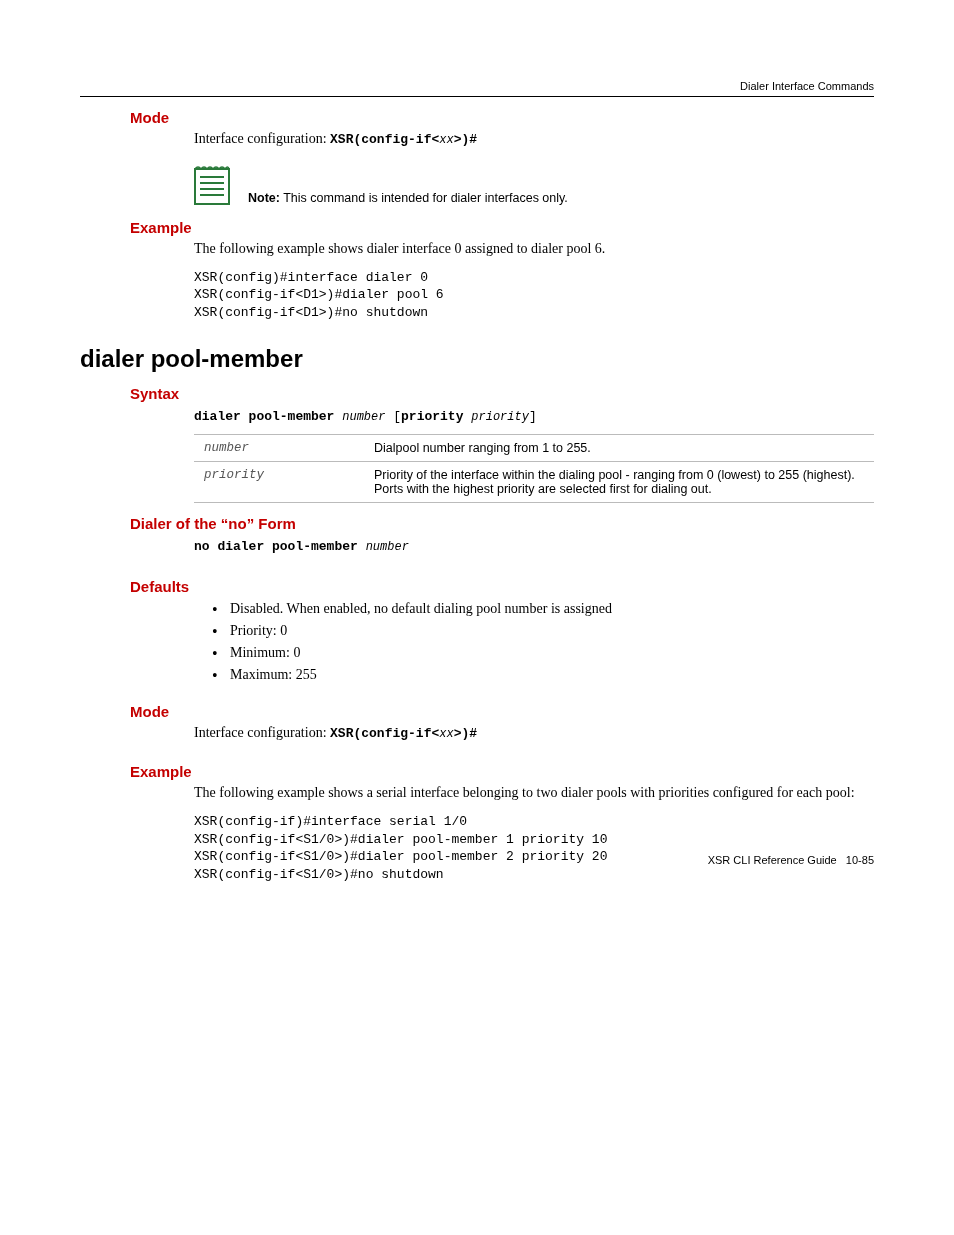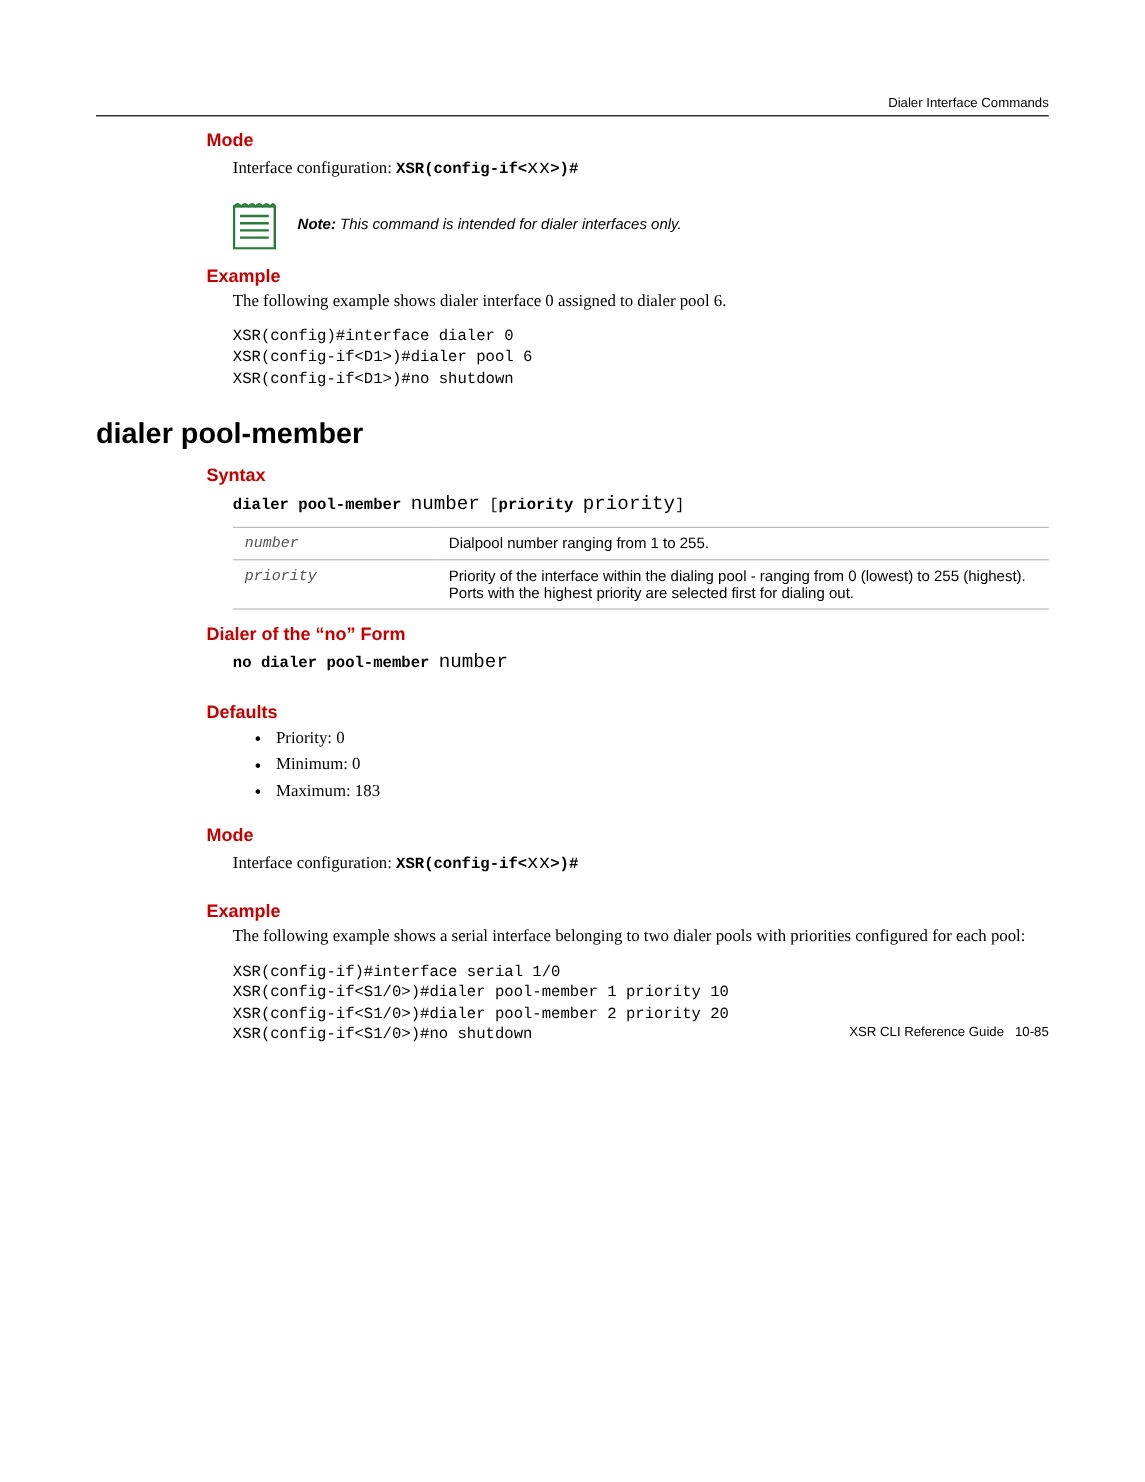--- a/index.html
+++ b/index.html
@@ -24,21 +24,21 @@
   .hr-top {
     border: none;
     border-top: 1px solid #000;
     margin: 0 0 10px 0;
   }
   .section-title {
     color: #c40000;
     font-family: Arial, Helvetica, sans-serif;
     font-size: 15px;
     font-weight: bold;
-    margin: 12px 0 4px 92px;
+    margin: 12px 0 4px 50px;
   }
   .command-title {
     font-family: Arial, Helvetica, sans-serif;
     font-size: 24px;
     font-weight: bold;
     margin: 24px 0 6px 0;
   }
   .body-text {
     font-family: "Book Antiqua", Palatino, serif;
     font-size: 14px;
@@ -50,35 +50,35 @@
     font-size: 13px;
     font-weight: bold;
     text-align: center;
   }
   .mono-normal {
     font-family: "Courier New", monospace;
     font-size: 13px;
   }
   .mono-italic {
     font-family: "Courier New", monospace;
-    font-size: 16px;
+    font-style: italic;
+    font-size: 12px;
   }
   .code-block {
     font-family: "Courier New", monospace;
     font-size: 13px;
     font-weight: normal;
     white-space: pre;
     margin: 8px 0 8px 114px;
     line-height: 1.35;
   }
   .note-row {
     display: flex;
-    align-items: center;
+    align-items: flex-end;
     margin: 14px 0 14px 114px;
-    font-style: italic;
   }
   .note-icon {
     width: 36px;
     height: 42px;
     flex: 0 0 auto;
     margin-right: 18px;
   }
   .note-text {
     font-size: 12.5px;
   }
@@ -182,23 +182,24 @@
   </tbody>
     </table>
 
   <div class="section-title">Dialer of the “no” Form</div>
   <div class="syntax-line">
     <span class="mono">no dialer pool-member </span><span class="mono-italic">number</span>
   </div>
 
   <div class="section-title" style="margin-top:24px">Defaults</div>
   <ul class="defaults">
+    <li>Disabled. When enabled, no default dialing pool number is assigned</li>
     <li>Priority: 0</li>
     <li>Minimum: 0</li>
-    <li>Maximum: 183</li>
+    <li>Maximum: 255</li>
   </ul>
 
   <div class="section-title" style="margin-top:20px">Mode</div>
   <div class="body-text">
     <span>Interface configuration: </span><span class="mono">XSR(config-if&lt;</span><span class="mono-italic">xx</span><span class="mono">&gt;)#</span>
   </div>
 
   <div class="section-title" style="margin-top:20px">Example</div>
   <div class="body-text">The following example shows a serial interface belonging to two dialer pools with priorities configured for each pool:</div>
   <div class="code-block">XSR(config-if)#interface serial 1/0

